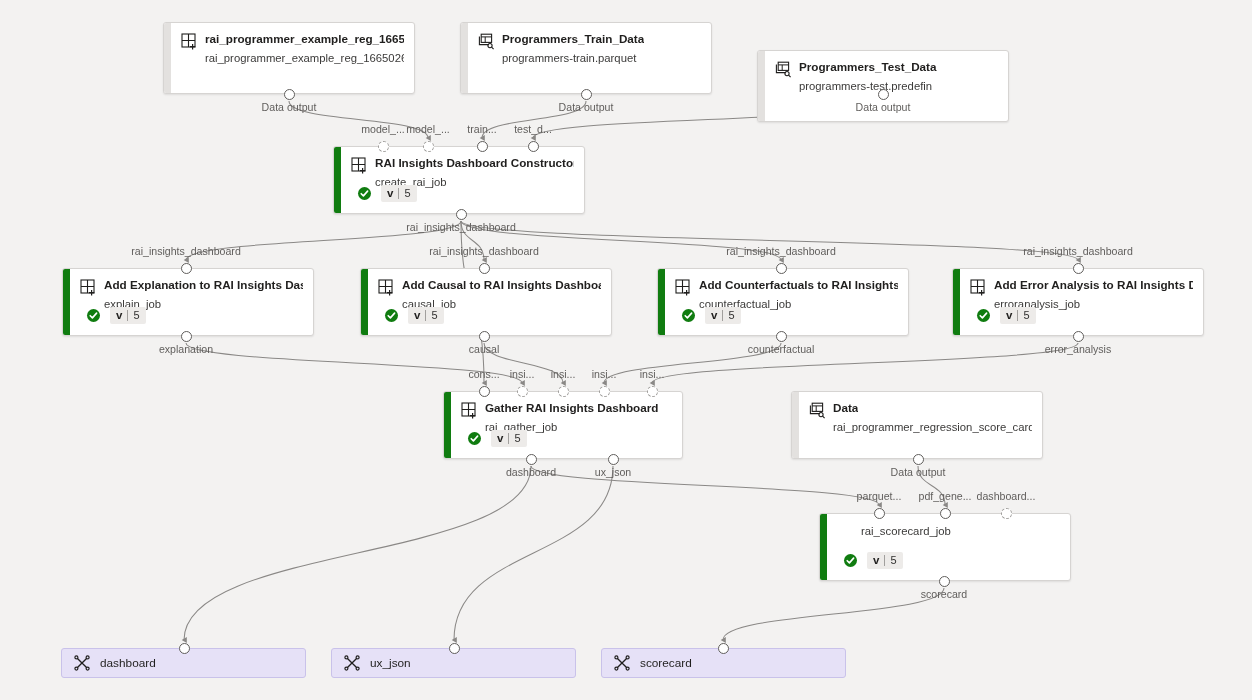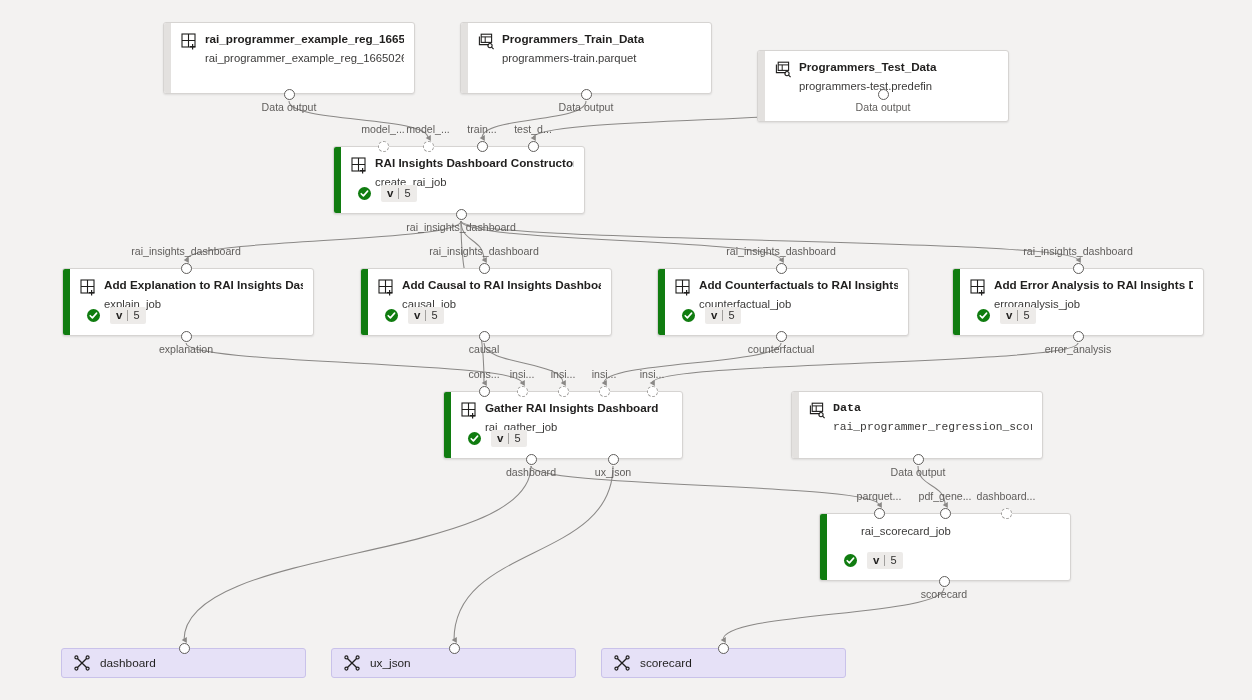--- a/index.html
+++ b/index.html
@@ -379,21 +379,21 @@
       <div class="port dashed" style="left: 563px; top: 391px;"></div>
       <div class="plabel" style="left: 563px; top: 368px;">insi...</div>
       <div class="port dashed" style="left: 604px; top: 391px;"></div>
       <div class="plabel" style="left: 604px; top: 368px;">insi...</div>
       <div class="port dashed" style="left: 652px; top: 391px;"></div>
       <div class="plabel" style="left: 652px; top: 368px;">insi...</div>
       <div class="port" style="left: 531px; top: 459px;"></div>
       <div class="plabel" style="left: 531px; top: 466px;">dashboard</div>
       <div class="port" style="left: 613px; top: 459px;"></div>
       <div class="plabel" style="left: 613px; top: 466px;">ux_json</div>
-      <div class="node grey" style="left: 791px; top: 391px; width: 252px; height: 68px; font-family: Liberation Mono, monospace;">
+      <div class="node grey" style="left: 791px; top: 391px; width: 252px; height: 68px;">
         <div class="bar"></div>
         <div class="body">
           <div class="nrow">
             <span class="nicon"><svg viewBox="0 0 17 17" width="17" height="17">
                 <rect x="3.2" y="1.2" width="10.4" height="8.2" fill="none" stroke="#201f1e" stroke-width="1.1"></rect>
                 <line x1="3.2" y1="3.9" x2="13.6" y2="3.9" stroke="#201f1e" stroke-width="1"></line>
                 <line x1="7.2" y1="3.9" x2="7.2" y2="9.4" stroke="#201f1e" stroke-width="1"></line>
                 <path d="M1.4,3.4 L1.4,11.6 L11.0,11.6" fill="none" stroke="#201f1e" stroke-width="1.1"></path>
                 <circle cx="12.0" cy="12.6" r="2.1" fill="none" stroke="#201f1e" stroke-width="1.1"></circle>
                 <line x1="13.6" y1="14.1" x2="15.6" y2="16.1" stroke="#201f1e" stroke-width="1.2"></line>

